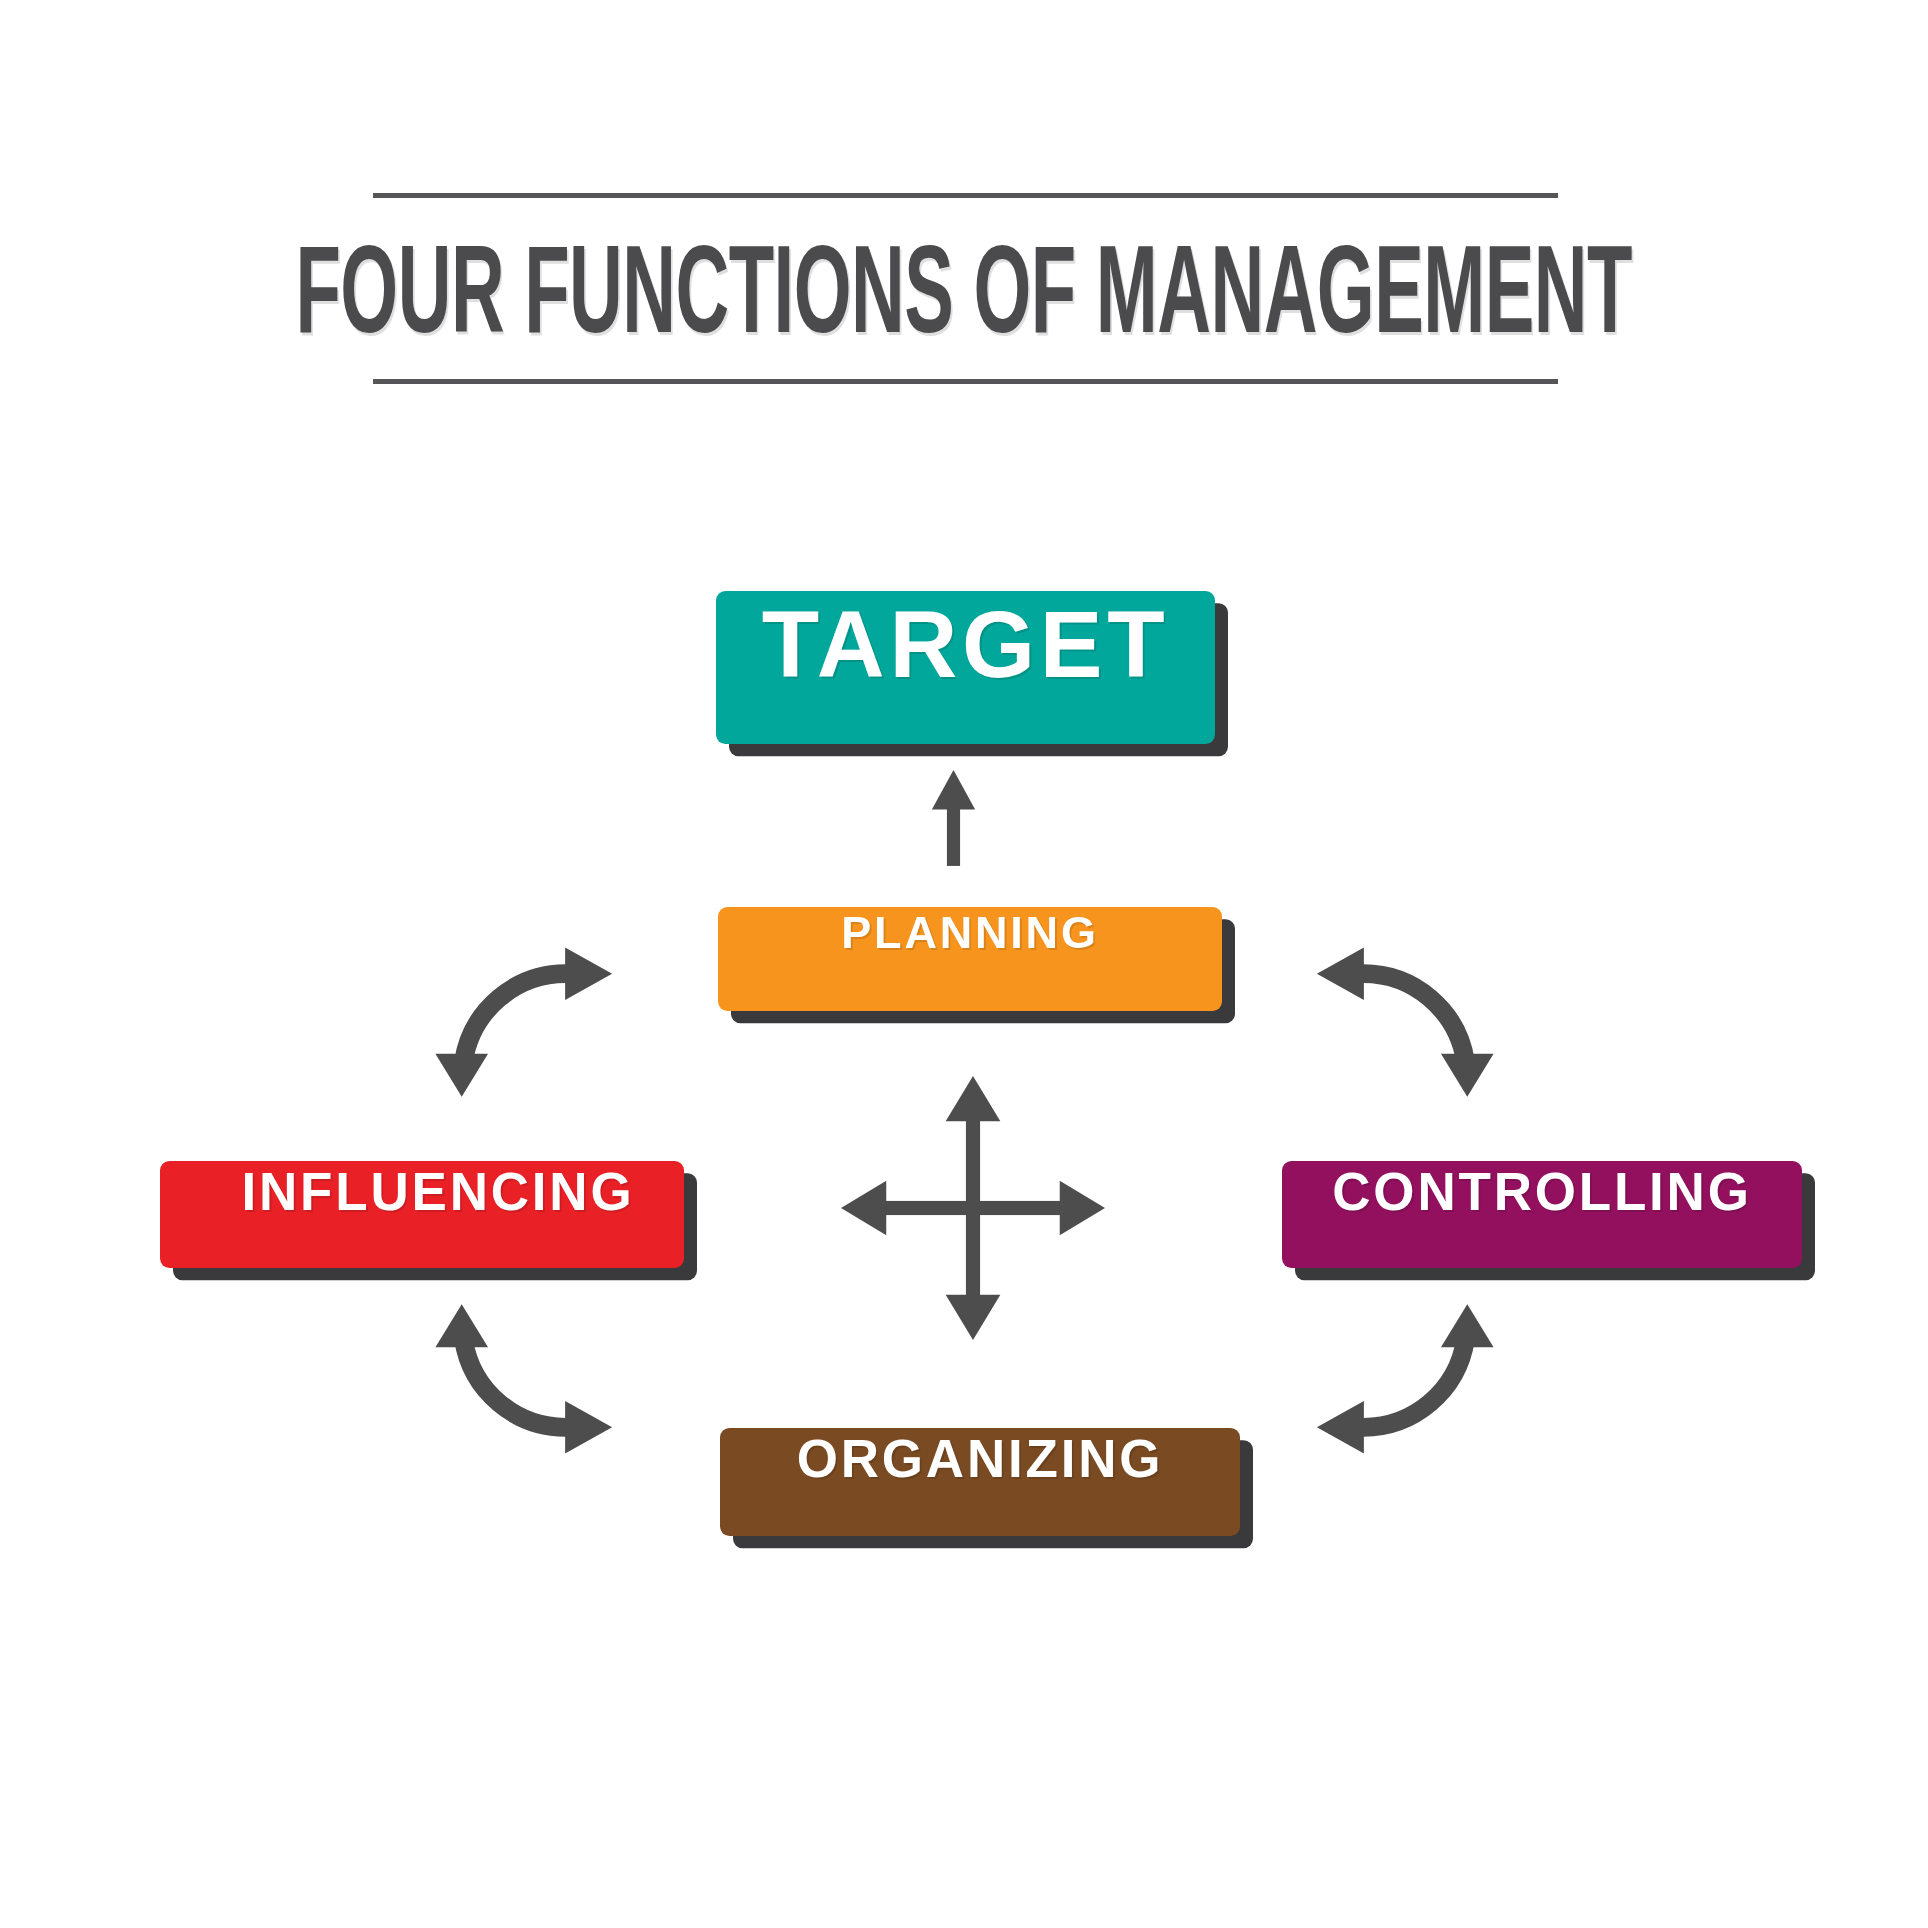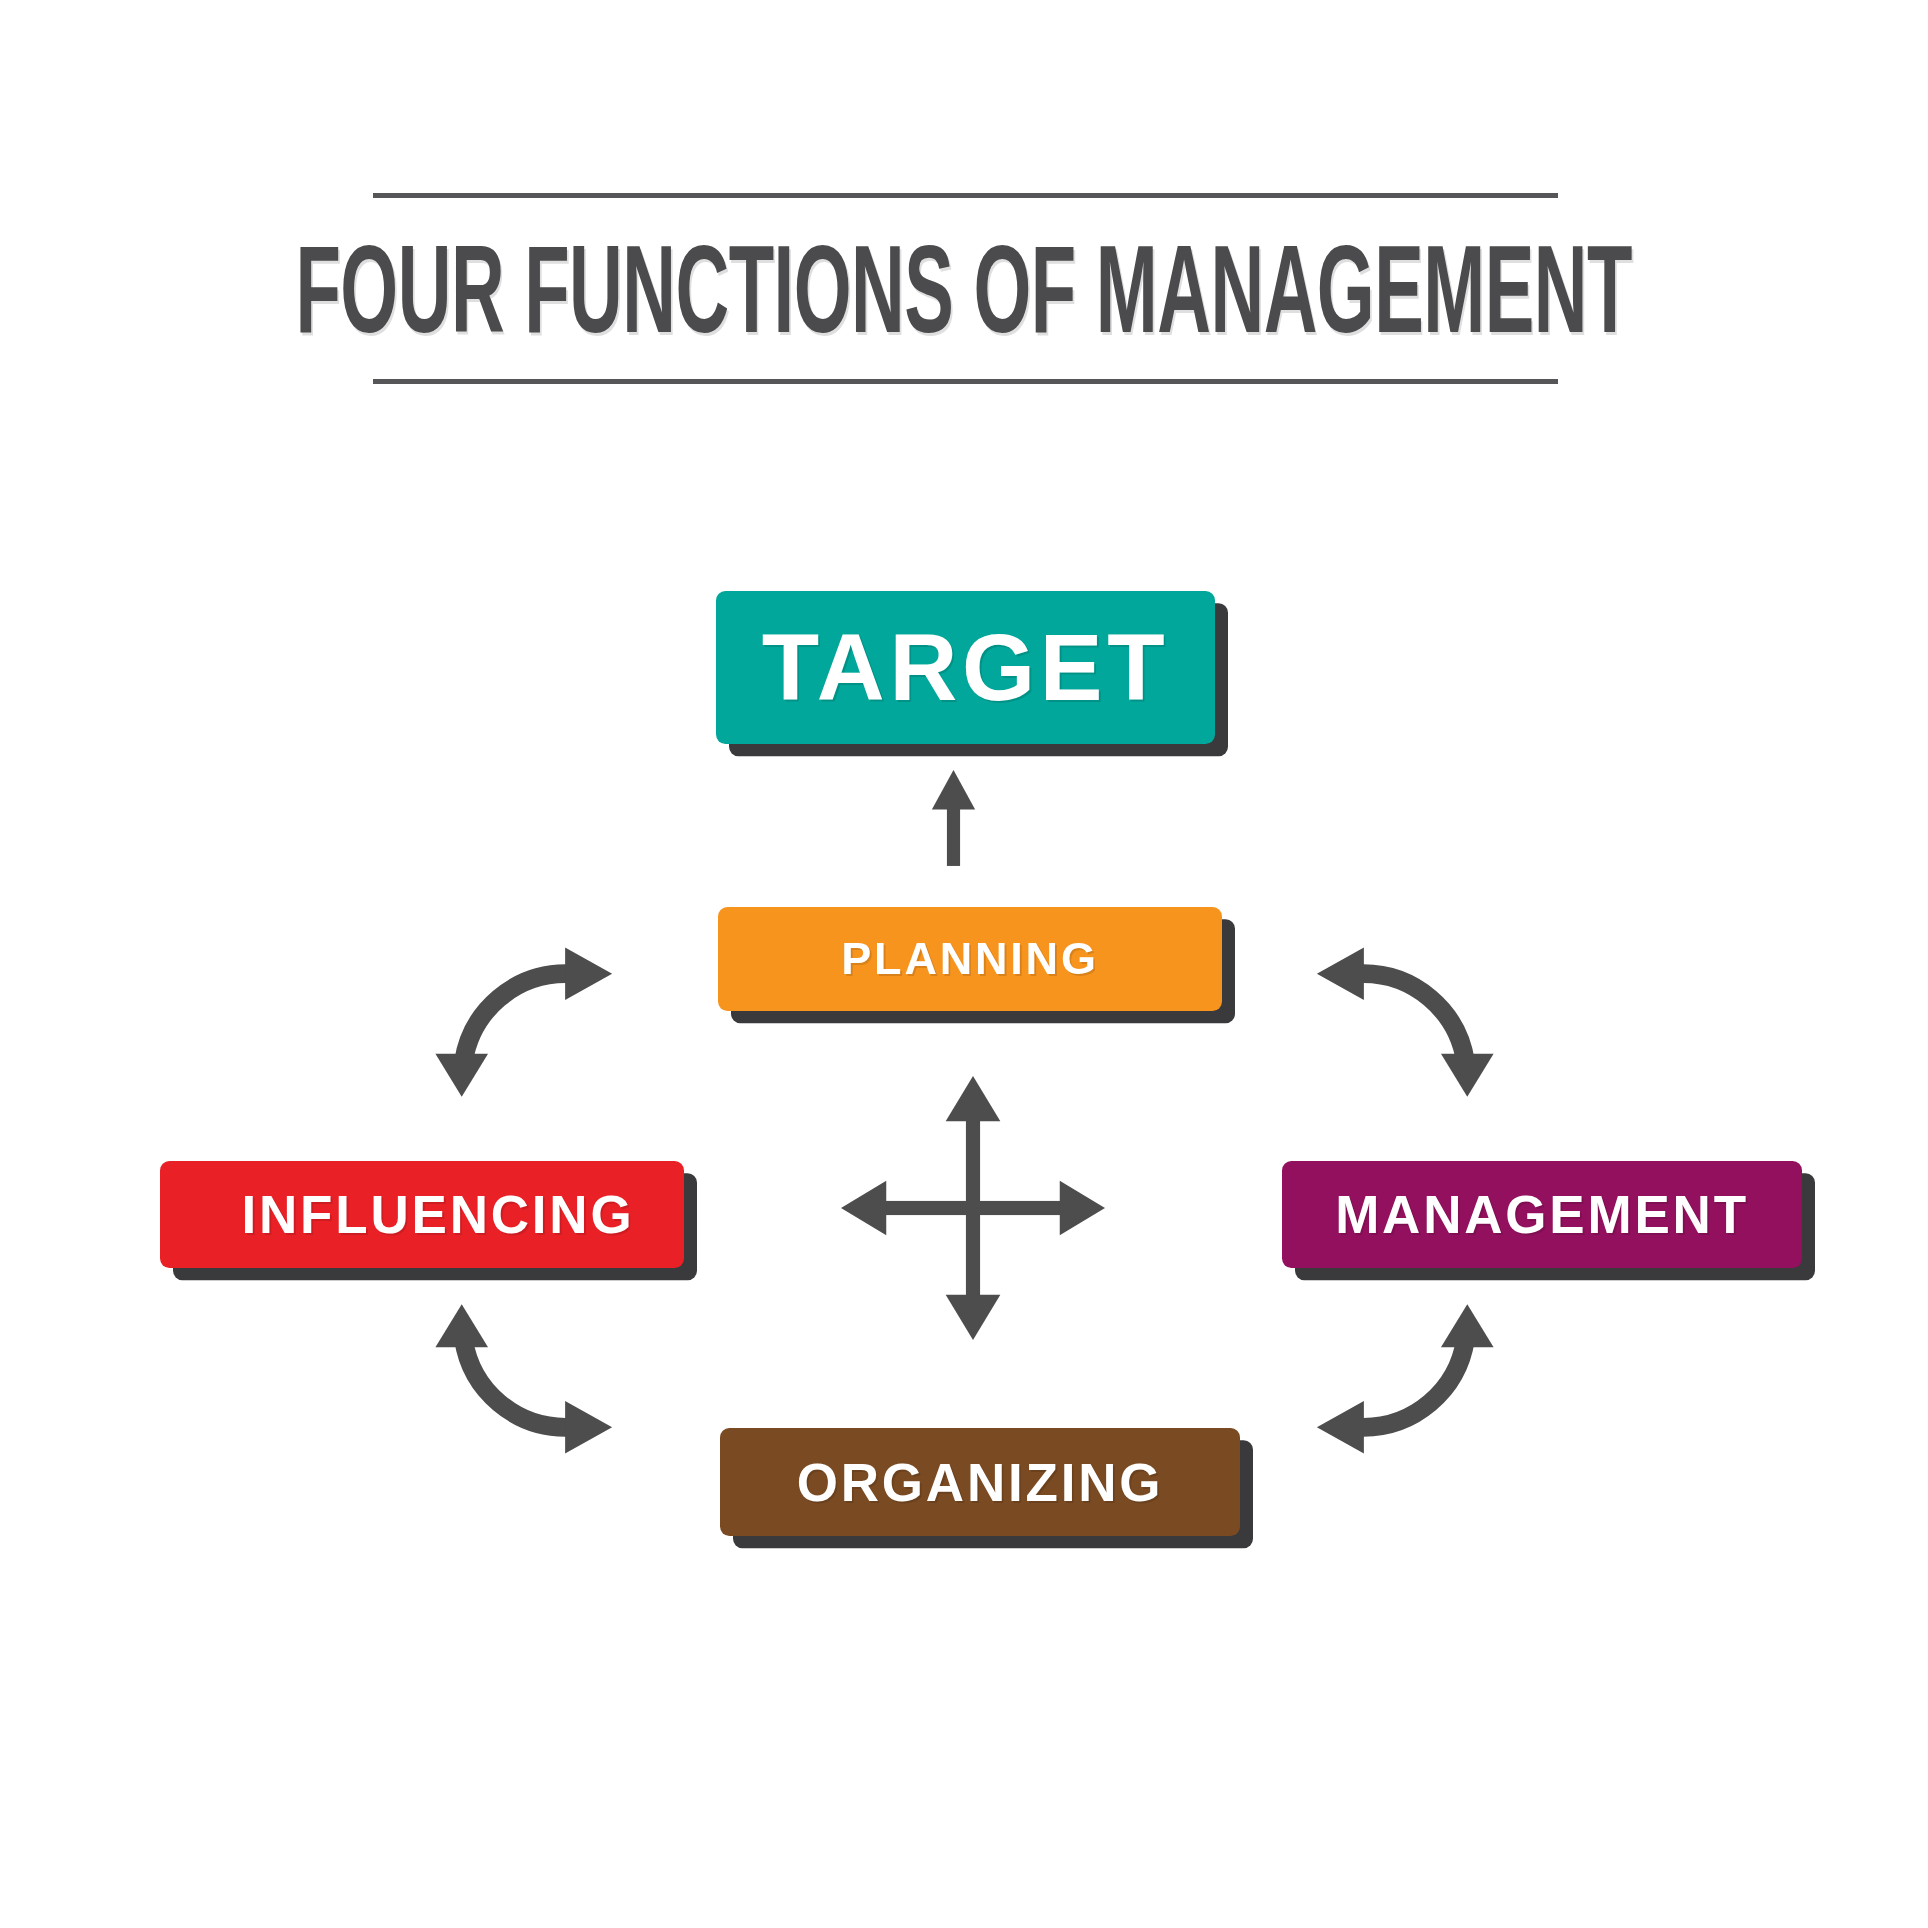--- a/index.html
+++ b/index.html
@@ -40,21 +40,21 @@
     white-space: nowrap;
     transform: scaleX(0.60);
     transform-origin: 50% 50%;
     text-shadow: 2.8px 2.8px 0 rgba(77,77,77,0.18);
   }
   .node {
     position: absolute;
     border-radius: 9.4px;
     box-shadow: 13px 12.2px 0 #3a3a3c;
     display: flex;
-    align-items: center;
+    align-items: flex-start;
     justify-content: center;
     color: #ffffff;
     font-weight: bold;
   }
   .node-label {
     letter-spacing: 2.8px;
     text-shadow: 1.9px 1.9px 0 rgba(0,0,0,0.12);
     white-space: nowrap;
   }
   .node-target      { left: 716px;  top: 591px;  width: 499px; height: 153px; }
@@ -100,21 +100,21 @@
 
   <div class="node node-planning" style="background-color: rgb(247, 148, 30);">
     <span class="node-label">PLANNING</span>
   </div>
 
   <div class="node node-influencing" style="background-color: rgb(234, 32, 39);">
     <span class="node-label">INFLUENCING</span>
   </div>
 
   <div class="node node-controlling" style="background-color: rgb(146, 16, 94);">
-    <span class="node-label">MANAGEMENT</span>
+    <span class="node-label">CONTROLLING</span>
   </div>
 
   <div class="node node-organizing" style="background-color: rgb(122, 74, 34);">
     <span class="node-label">ORGANIZING</span>
   </div>
 
   <svg class="arrow-svg arrow-cross" width="264" height="264" viewBox="0 0 280 280">
     <rect x="132.5" y="44" width="15" height="192" fill="#4d4d4d"></rect>
     <rect x="44" y="132.5" width="192" height="15" fill="#4d4d4d"></rect>
     <polygon points="140,0 111,48 169,48" fill="#4d4d4d"></polygon>

